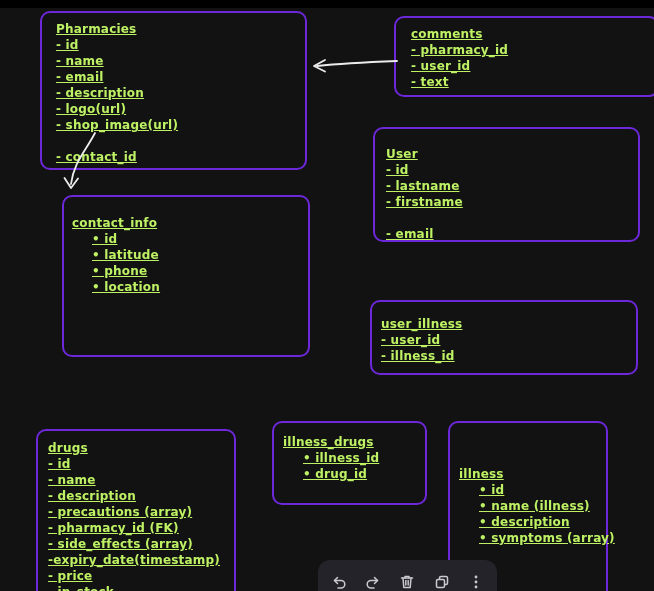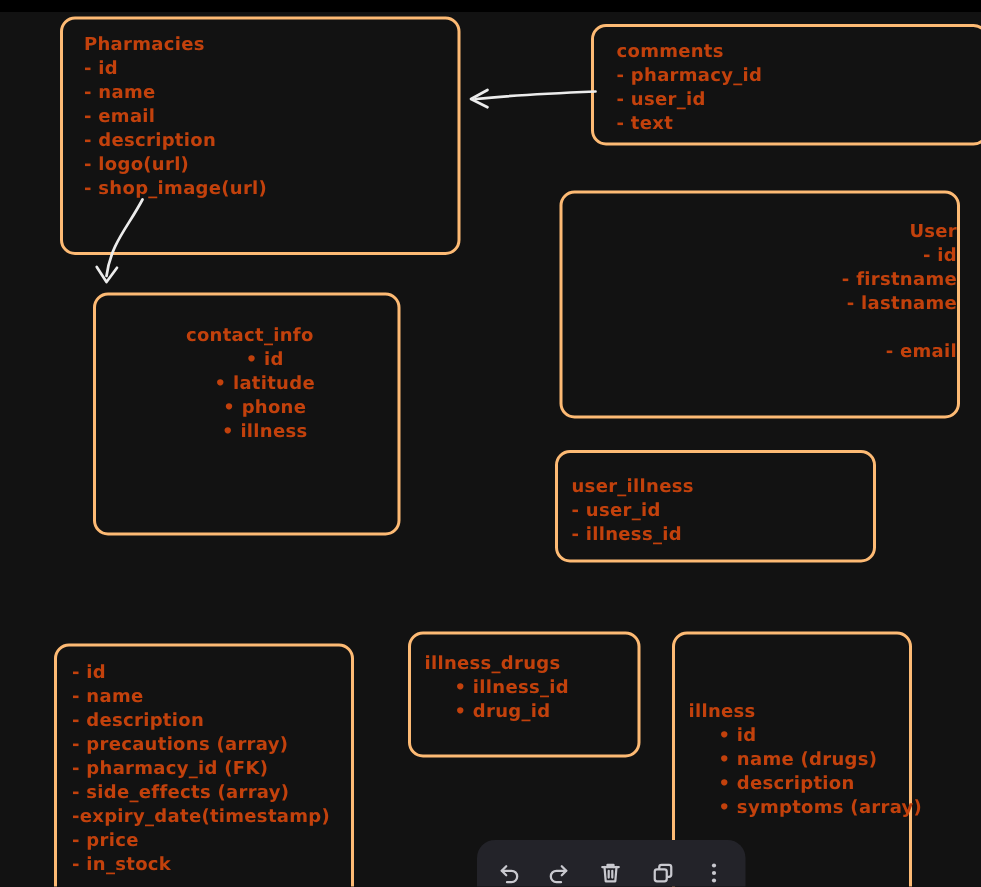--- a/index.html
+++ b/index.html
@@ -16,40 +16,41 @@
   }
   .top-edge-bar {
     position: absolute; left: 0; top: 0;
     width: 654px; height: 8px;
     background: #000000;
     z-index: 5;
   }
   
   .entity {
     position: absolute;
-    border: 2px solid #fdba74;
+    border: 2px solid #6d28d9;
     border-radius: 10px;
     box-sizing: border-box;
-    color: #c2410c;
+    color: #bef264;
     font-size: 12px;
     font-weight: 700;
     letter-spacing: 0.2px;
     line-height: 16px;
     background: transparent;
     z-index: 2;
+    text-decoration: underline;
   }
   .entity .title { display: block; min-height: 16px; white-space: nowrap; }
   .entity .field { min-height: 16px; white-space: nowrap; }
   .entity.bullets .field { padding-left: 20px; }
 
   #box-pharmacies    { left: 40px;  top: 11px;  width: 267px; height: 159px; padding: 8px 0 0 14px; }
   #box-comments      { left: 372px; top: 16px;  width: 265px; height: 81px;  padding: 8px 0 0 15px; margin-left: 22px; }
-  #box-user          { left: 373px; top: 127px; width: 267px; height: 152px; padding: 17px 0 0 28px; text-align: right; }
-  #box-contact-info  { left: 62px;  top: 195px; width: 205px; height: 162px; padding: 18px 4px 0 8px; text-align: center; }
-  #box-user-illness  { left: 370px; top: 300px; width: 214px; height: 75px;  padding: 14px 0 0 9px; }
+  #box-user          { left: 373px; top: 127px; width: 267px; height: 115px; padding: 17px 0 0 11px; }
+  #box-contact-info  { left: 62px;  top: 195px; width: 248px; height: 162px; padding: 18px 4px 0 8px; }
+  #box-user-illness  { left: 370px; top: 300px; width: 268px; height: 75px;  padding: 14px 0 0 9px; }
   #box-drugs         { left: 36px;  top: 429px; width: 200px; height: 175px; padding: 9px 0 0 10px; }
   #box-illness-drugs { left: 272px; top: 421px; width: 155px; height: 84px;  padding: 11px 0 0 9px; }
   #box-illness       { left: 448px; top: 421px; width: 160px; height: 185px; padding: 43px 0 0 9px; }
 
   
   svg.arrows {
     position: absolute; inset: 0;
     width: 654px; height: 591px;
     z-index: 3;
   }
@@ -107,62 +108,64 @@
   <div class="entity" id="box-pharmacies">
     <span class="title">Pharmacies</span>
     <div>
         <div class="field">- id</div>
         <div class="field">- name</div>
         <div class="field">- email</div>
         <div class="field">- description</div>
         <div class="field">- logo(url)</div>
         <div class="field">- shop_image(url)</div>
         <div class="field"></div>
+        <div class="field">- contact_id</div>
       </div>
   </div>
 
   <div class="entity" id="box-comments">
     <span class="title">comments</span>
     <div>
         <div class="field">- pharmacy_id</div>
         <div class="field">- user_id</div>
         <div class="field">- text</div>
       </div>
   </div>
 
   <div class="entity" id="box-user">
     <span class="title">User</span>
     <div>
         <div class="field">- id</div>
+        <div class="field">- lastname</div>
         <div class="field">- firstname</div>
-        <div class="field">- lastname</div>
         <div class="field"></div>
         <div class="field">- email</div>
       </div>
   </div>
 
   <div class="entity bullets" id="box-contact-info">
     <span class="title">contact_info</span>
     <div>
         <div class="field">• id</div>
         <div class="field">• latitude</div>
         <div class="field">• phone</div>
-        <div class="field">• illness</div>
+        <div class="field">• location</div>
       </div>
   </div>
 
   <div class="entity" id="box-user-illness">
     <span class="title">user_illness</span>
     <div>
         <div class="field">- user_id</div>
         <div class="field">- illness_id</div>
       </div>
   </div>
 
   <div class="entity" id="box-drugs">
+    <span class="title">drugs</span>
     <div>
         <div class="field">- id</div>
         <div class="field">- name</div>
         <div class="field">- description</div>
         <div class="field">- precautions (array)</div>
         <div class="field">- pharmacy_id (FK)</div>
         <div class="field">- side_effects (array)</div>
         <div class="field">-expiry_date(timestamp)</div>
         <div class="field">- price</div>
         <div class="field">- in_stock</div>
@@ -174,21 +177,21 @@
     <div>
         <div class="field">• illness_id</div>
         <div class="field">• drug_id</div>
       </div>
   </div>
 
   <div class="entity bullets" id="box-illness">
     <span class="title">illness</span>
     <div>
         <div class="field">• id</div>
-        <div class="field">• name (drugs)</div>
+        <div class="field">• name (illness)</div>
         <div class="field">• description</div>
         <div class="field">• symptoms (array)</div>
       </div>
   </div>
 
   <div class="toolbar">
     <button class="tool-btn" aria-label="undo">
       <svg width="18" height="18" viewBox="0 0 18 18">
         <path d="M4.5 7.5 H11 a3.8 3.8 0 0 1 0 7.6 H8"></path>
         <path d="M7.5 4.5 L4.5 7.5 L7.5 10.5"></path>

